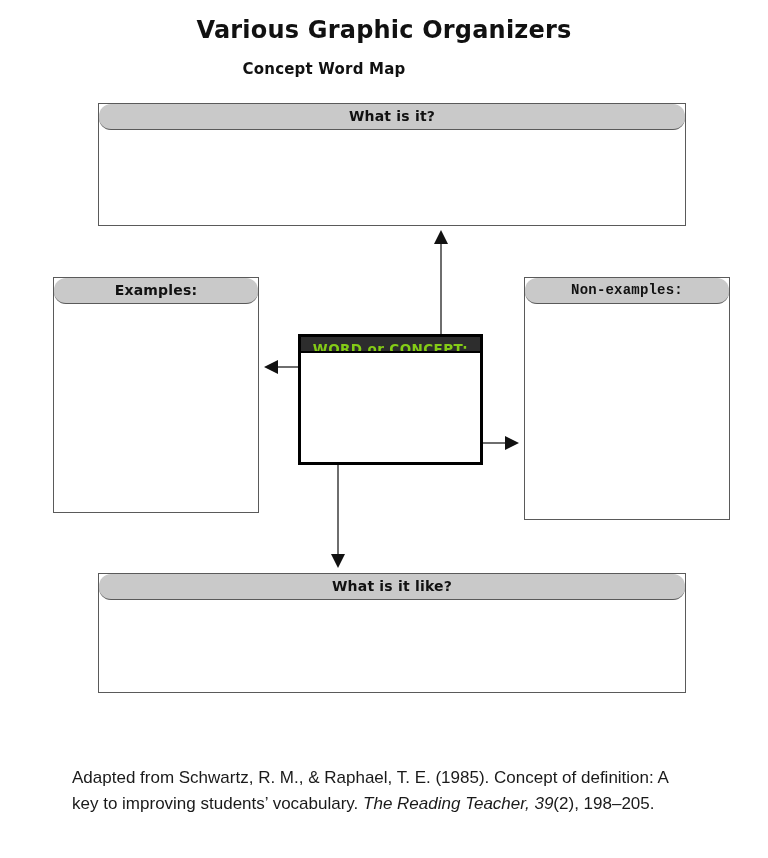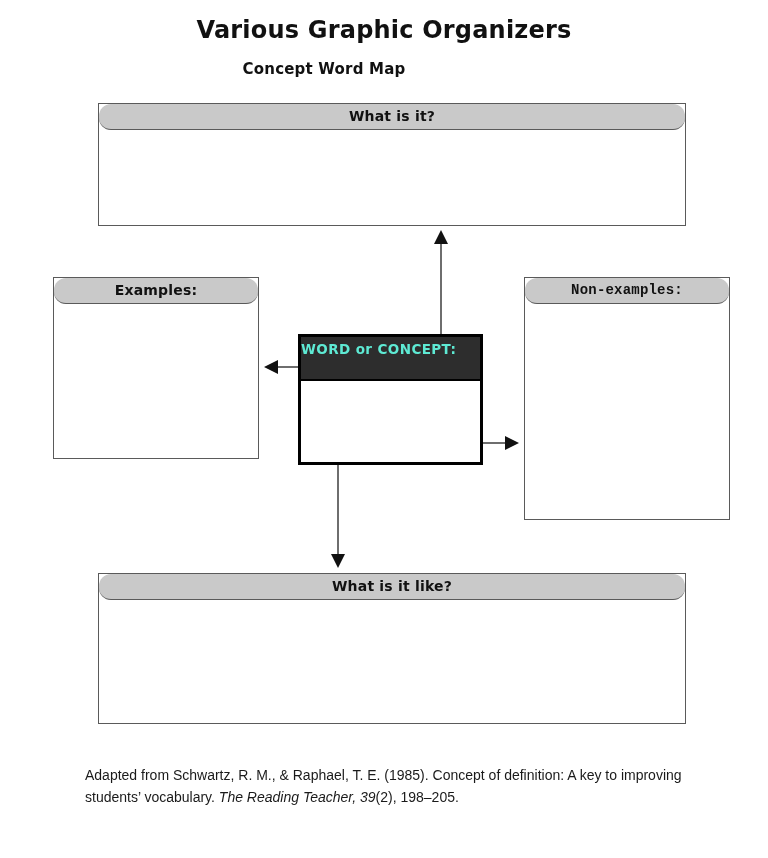--- a/index.html
+++ b/index.html
@@ -74,60 +74,60 @@
     box-sizing: border-box;
     border: 3px solid #000000;
     background: #ffffff;
     display: flex;
     flex-direction: column;
     z-index: 5;
   }
   .conceptbox > .concept-header {
     box-sizing: border-box;
     background: #2d2d2d;
-    height: 42px;
+    height: 14px;
     line-height: 25px;
-    text-align: left;
+    text-align: center;
     font-size: 13.5px;
     font-weight: bold;
-    color: #5eead4;
+    color: #84cc16;
     letter-spacing: 0.4px;
   }
   .conceptbox > .concept-body {
     flex: 1 1 auto;
     background: #ffffff;
     border-top: 2px solid #000000;
   }
 
   
   #box-what-is-it      { left: 98px;  top: 103px; width: 588px; height: 123px; }
-  #box-examples        { left: 53px;  top: 277px; width: 206px; height: 182px; }
+  #box-examples        { left: 53px;  top: 277px; width: 206px; height: 236px; }
   #box-non-examples    { left: 524px; top: 277px; width: 206px; height: 243px; font-family: Liberation Mono, monospace; }
-  #box-what-is-it-like { left: 98px;  top: 573px; width: 588px; height: 151px; }
+  #box-what-is-it-like { left: 98px;  top: 573px; width: 588px; height: 120px; }
   #box-concept         { left: 298px; top: 334px; width: 185px; height: 131px; }
 
   
   #connectors {
     position: absolute;
     left: 0;
     top: 0;
     width: 768px;
     height: 858px;
     pointer-events: none;
     z-index: 2;
   }
 
   
   .citation {
     position: absolute;
-    left: 85px;
+    left: 72px;
     top: 765px;
     width: 620px;
     font-family: "Liberation Sans", sans-serif;
-    font-size: 14px;
+    font-size: 17px;
     line-height: 1.55;
     color: #1a1a1a;
   }
   .citation .ital { font-style: italic; }
 </style>
 </head>
 <body>
 
 <div class="page-title">Various Graphic Organizers</div>
 

